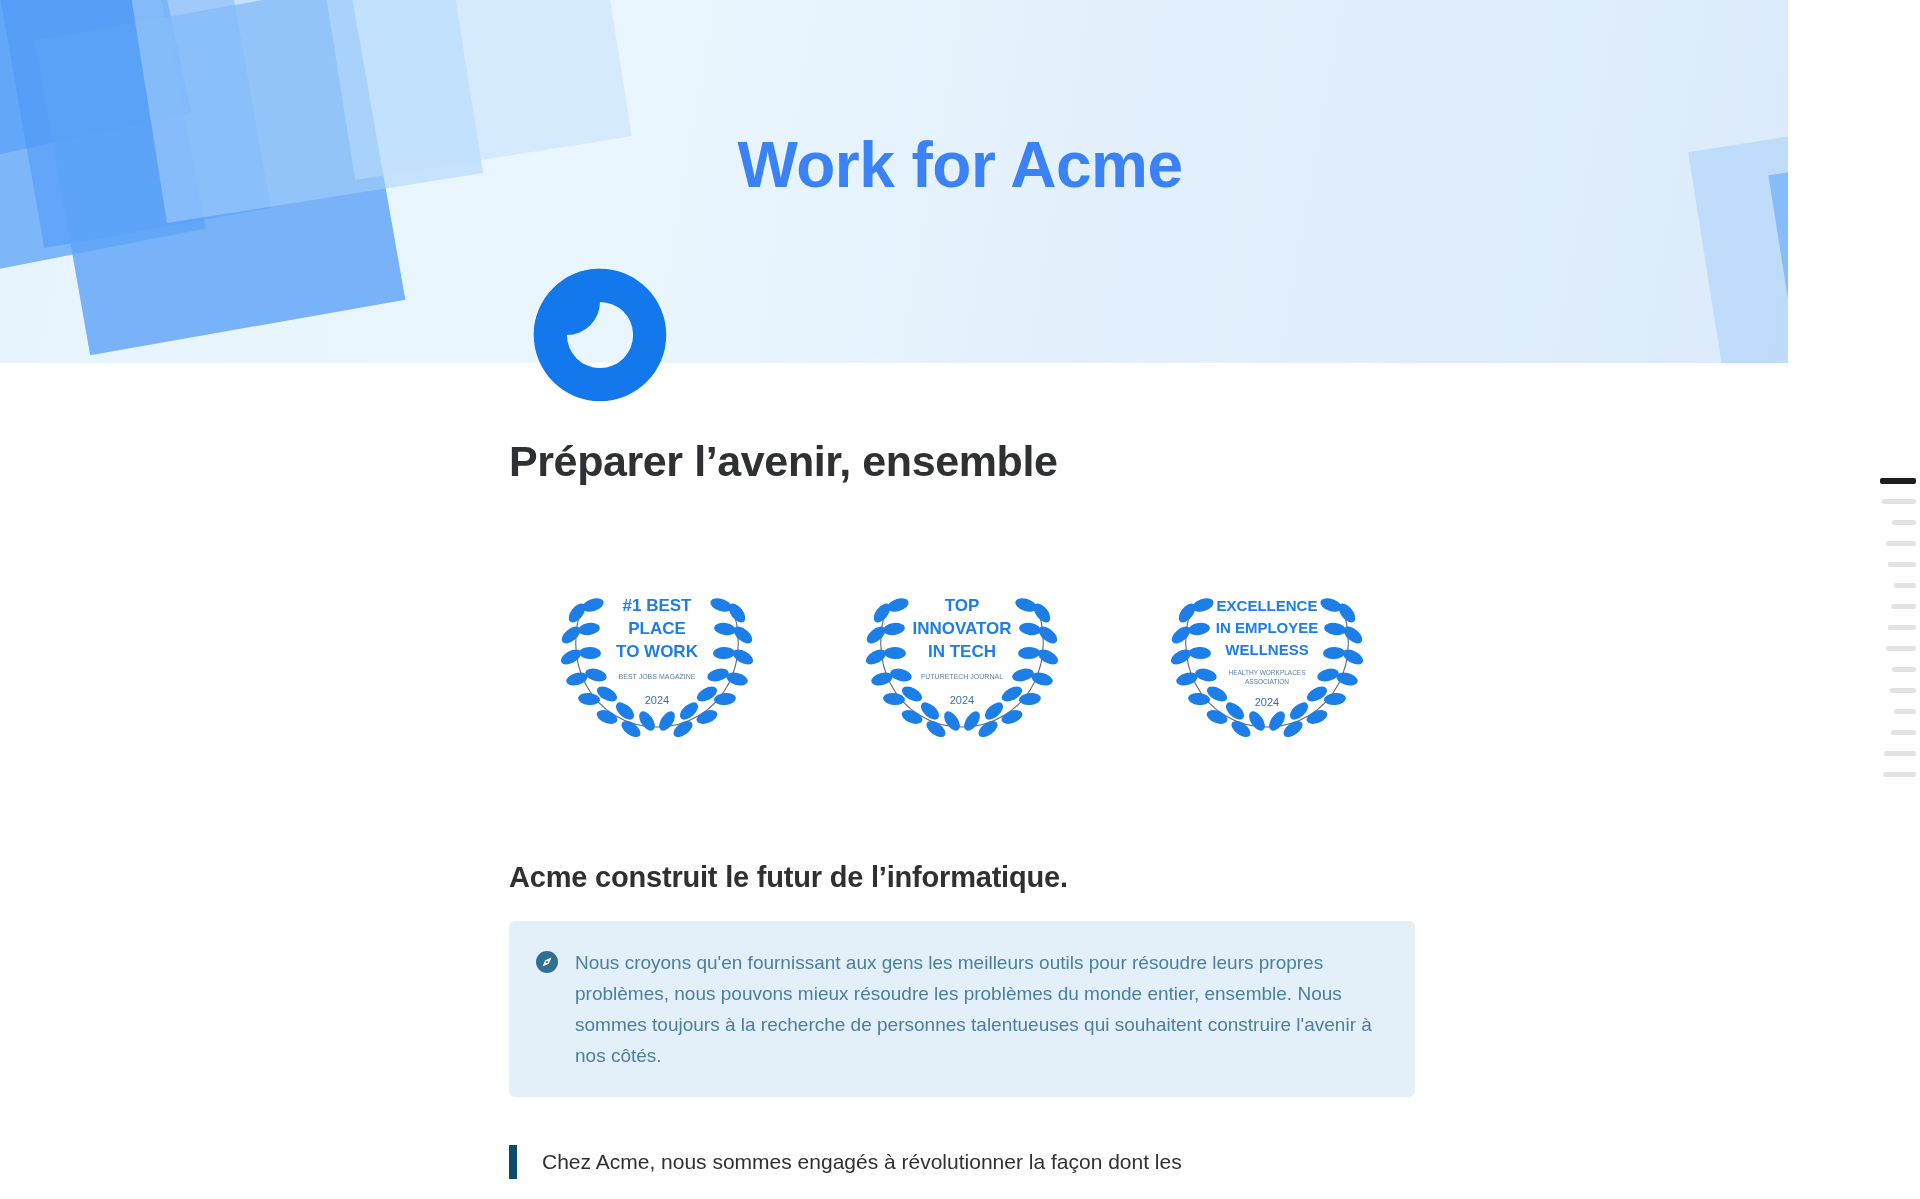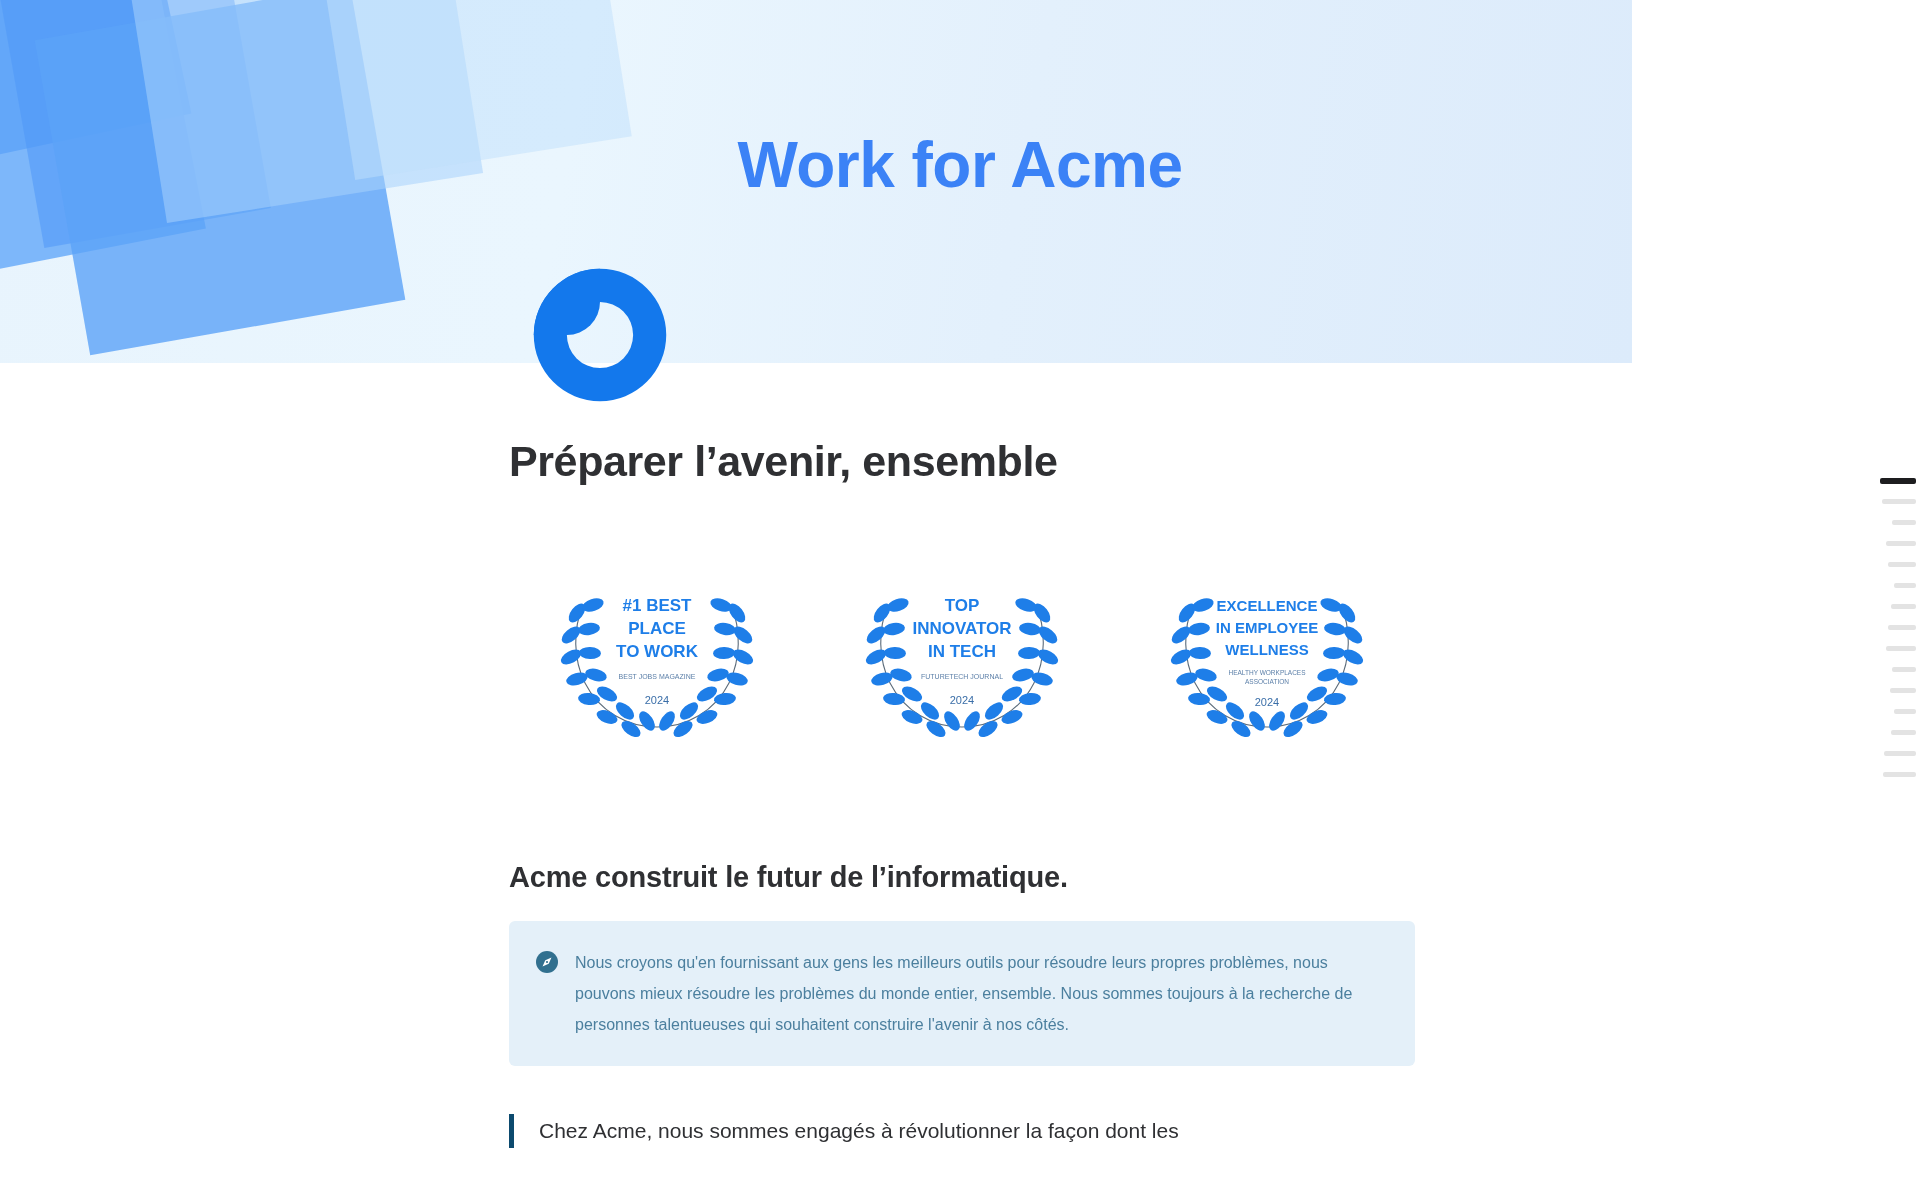--- a/index.html
+++ b/index.html
@@ -5,21 +5,21 @@
   * { margin:0; padding:0; box-sizing:border-box; }
   html,body { width:1920px; height:1199px; overflow:hidden; }
   body {
     font-family:"Liberation Sans", sans-serif;
     background:#ffffff;
     position:relative;
   }
 
   
   .hero {
-    position:absolute; top:0; left:0; width:1632px; height:363px;
+    position:absolute; top:0; left:0; width:1788px; height:363px;
     background:linear-gradient(100deg,#e8f4fd 0%,#eaf6fe 35%,#e3f0fc 62%,#dcebfb 100%);
     overflow:hidden;
   }
   .deco { position:absolute; }
   .d1 { left:-60px; top:-90px; width:230px; height:230px; background:#2f86f6; opacity:.92; transform:rotate(-12deg); }
   .d2 { left:-120px; top:-40px; width:300px; height:300px; background:#6aabf9; opacity:.85; transform:rotate(-11deg); }
   .d3 { left:20px;  top:-30px; width:230px; height:260px; background:#4e97f7; opacity:.55; transform:rotate(-10deg); }
   .d4 { left:60px;  top:10px;  width:320px; height:320px; background:#5ba3f8; opacity:.80; transform:rotate(-10deg); }
   .d5 { left:140px; top:-120px;width:320px; height:320px; background:#a8d2fb; opacity:.55; transform:rotate(-9deg); }
   .d6 { left:330px; top:-140px;width:280px; height:300px; background:#bfdffc; opacity:.50; transform:rotate(-9deg); }
@@ -58,26 +58,26 @@
   .callout {
     margin-top:27px;
     background:#e4f0f9;
     border-radius:6px;
     padding:26px 30px 26px 26px;
     display:flex; gap:16px;
     width:906px;
   }
   .callout-icon { flex:0 0 auto; width:24px; height:24px; margin-top:3px; }
   .callout-text {
-    font-size:16px; line-height:31px; color:#4b7f9e;
+    font-size:19px; line-height:31px; color:#4b7f9e;
   }
 
   .quote {
     margin-top:48px;
-    border-left:5px solid #0c4a6e;
+    border-left:8px solid #0c4a6e;
     padding-left:25px;
     font-size:21px; line-height:34px; color:#2f3033;
     width:880px;
   }
 
   
   .minimap {
     position:absolute; right:0; top:470px; width:60px;
     display:flex; flex-direction:column; align-items:flex-end; gap:0;
   }

